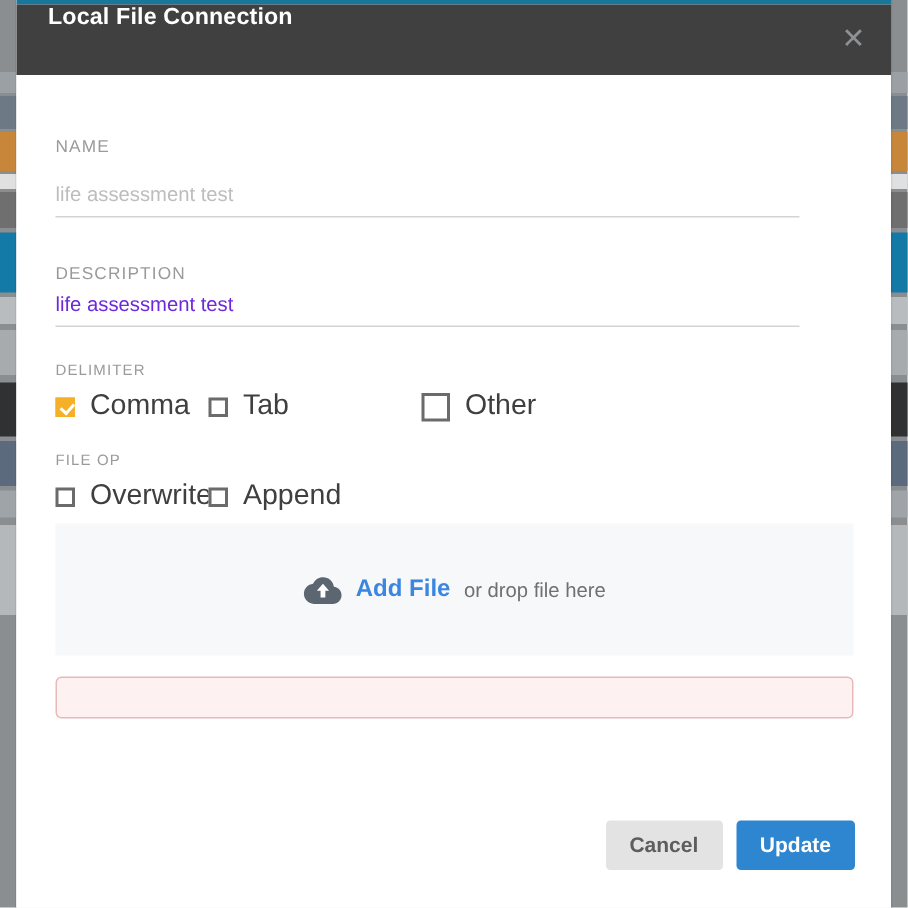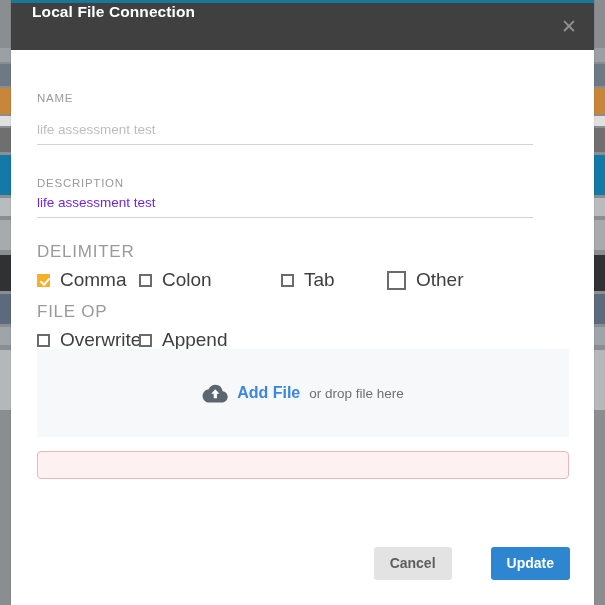--- a/index.html
+++ b/index.html
@@ -133,21 +133,21 @@
 
   #field-description { top: 127px; }
   #field-description .field-input { margin-top: 2px; }
 
   
   .group {
     position: absolute;
     left: 26px;
   }
   .group-label {
-    font-size: 17px;
+    font-size: 10px;
     letter-spacing: 0.75px;
     color: #9a9a9a;
     text-transform: uppercase;
   }
   .checkrow {
     display: flex;
     align-items: center;
     margin-top: 7px;
   }
   .checkitem {
@@ -251,21 +251,20 @@
     padding: 0 8px;
   }
 
   
   #footer {
     position: absolute;
     right: 24px;
     top: 497px;
     display: flex;
     align-items: flex-start;
-    gap: 30px;
   }
   .btn {
     border: none;
     border-radius: 3px;
     font-family: "Liberation Sans", sans-serif;
     font-size: 14px;
     font-weight: bold;
     cursor: pointer;
     padding: 0 16px;
     height: 33px;
@@ -338,24 +337,20 @@
 
     <div class="group" id="group-delimiter">
       <div class="group-label">DELIMITER</div>
       <div class="checkrow">
         <div class="checkitem">
           <span class="cbox checked"></span>
           <span class="cb-label">Comma</span>
         </div>
         <div class="checkitem">
           <span class="cbox"></span>
-          <span class="cb-label">Colon</span>
-        </div>
-        <div class="checkitem">
-          <span class="cbox"></span>
           <span class="cb-label">Tab</span>
         </div>
         <div class="checkitem">
           <span class="cbox big"></span>
           <span class="cb-label">Other</span>
         </div>
       </div>
     </div>
 
     <div class="group" id="group-filer">

